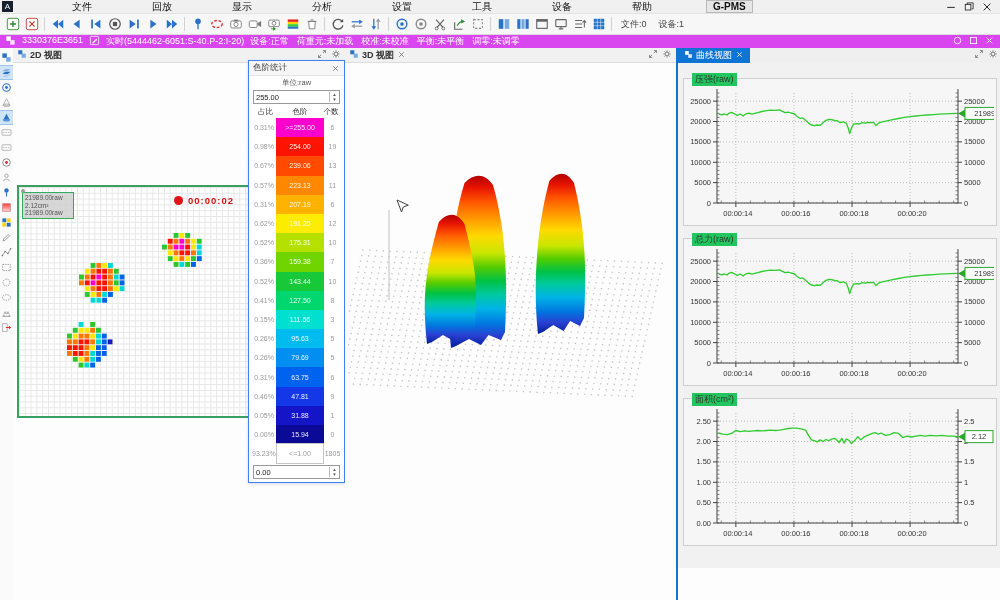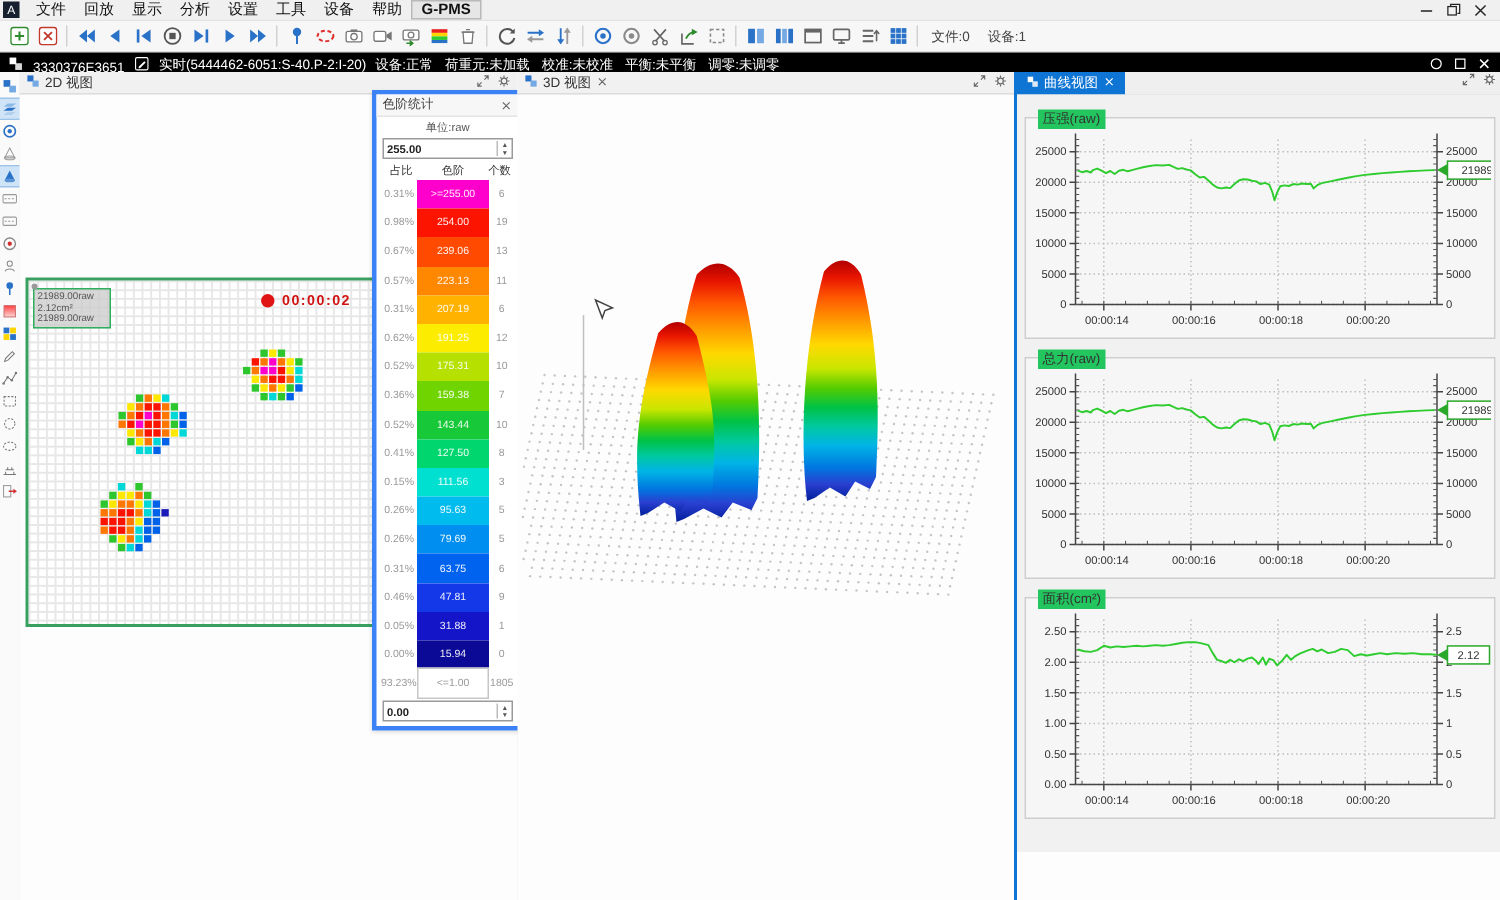--- a/index.html
+++ b/index.html
@@ -1,55 +1,55 @@
 <!DOCTYPE html>
 <html><head>
 <meta charset="utf-8">
 <style>
   html,body{margin:0;padding:0;background:#d8d8d8;}
   #app{position:relative;width:1000px;height:600px;background:#fff;overflow:hidden;
        font-family:"Liberation Sans","DejaVu Sans",sans-serif;font-size:10px;color:#222;}
   
   .menubar{height:13px;background:#f0f0f0;display:flex;align-items:center;padding:0 2px;gap:2px;}
   .logo{width:11px;height:11px;background:#16202f;color:#fff;font-size:8px;display:flex;align-items:center;justify-content:center;margin-right:3px;}
-  .menu-item{padding:0 6px;font-size:10px;line-height:13px;color:#111;cursor:default;}
+  .menu-item{padding:0 6px;font-size:10px;line-height:13px;color:#111;cursor:default;margin-left:48px;}
   .menu-item.em{font-weight:bold;background:#e6e6e6;border:1px solid #b9b9b9;line-height:11px;text-align:right;}
   .win-ctrls{margin-left:auto;display:flex;gap:4px;padding-right:4px;}
   .win-btn{width:14px;height:12px;display:flex;align-items:center;justify-content:center;}
   .toolbar{height:20px;background:#f7f7f7;border-top:1px solid #e3e3e3;border-bottom:1px solid #dcdcdc;display:flex;align-items:center;padding:0 3px;}
   .tb-btn{width:19px;height:18px;display:flex;align-items:center;justify-content:center;border-radius:2px;}
   .tb-sep{width:1px;height:14px;background:#d2d2d2;margin:0 3px;}
   .tb-text{font-size:9px;color:#444;margin:0 6px;}
-  .statusbar{height:15px;background:#000000;color:#fff;display:flex;align-items:flex-end;padding:0 5px;font-size:9px;gap:6px;white-space:nowrap;}
+  .statusbar{height:15px;background:#d946ef;color:#fff;display:flex;align-items:flex-start;padding:0 5px;font-size:9px;gap:6px;white-space:nowrap;}
   .sb-right{margin-left:auto;display:flex;gap:5px;align-items:center;}
   
   .main{position:absolute;top:48px;left:0;right:0;bottom:0;background:#fff;}
   .rail{position:absolute;left:0;top:0;width:13px;bottom:0;background:#fafafa;border-right:1px solid #e2e2e2;display:flex;flex-direction:column;align-items:center;padding-top:3px;gap:2px;}
   .rail-item{width:13px;height:13px;display:flex;align-items:center;justify-content:center;}
   .rail-item.sel{background:#cfe4f7;outline:1px solid #9cc4e8;}
   .panel{position:absolute;top:0;bottom:0;background:#fdfdfd;}
-  .panel-hd{height:14px;background:#f1f1f1;border-bottom:1px solid #ddd;display:flex;align-items:center;gap:3px;padding:0 4px;font-size:9px;color:#333;}
+  .panel-hd{height:14px;background:#f1f1f1;border-bottom:1px solid #ddd;display:flex;align-items:center;gap:3px;padding:0 4px;font-size:9px;color:#333;font-weight:bold;}
   .hd-right{margin-left:auto;display:flex;gap:4px;align-items:center;}
   
   #panel2d{left:13px;width:332px;border-right:1px solid #e0e0e0;}
   .grid2d{position:absolute;left:4px;top:137px;width:229px;height:229px;border:2px solid #3aa060;background:#fff;
     background-image:linear-gradient(#e7e7e7 1px,transparent 1px),linear-gradient(90deg,#e7e7e7 1px,transparent 1px);
     background-size:5.8px 5.8px;}
   .infobox{position:absolute;left:3px;top:5px;width:46px;border:1px solid #2fae5f;background:rgba(205,205,205,.8);
     font-size:6.5px;line-height:7.5px;color:#555;padding:1px 2px;}
   .pin-dot{position:absolute;left:-2px;top:-4px;width:4px;height:4px;border-radius:50%;background:#9a9a9a;}
   .rec{position:absolute;right:14px;top:8px;display:flex;align-items:center;gap:5px;padding-left:29px;}
   .rec-dot{width:9px;height:9px;border-radius:50%;background:#e01414;}
   .rec-time{color:#d01212;font-weight:bold;font-size:9.5px;letter-spacing:1px;}
   
-  .colorstats{position:absolute;left:235px;top:12px;width:95px;background:#fff;border:3px solid #3b82f6;box-shadow:0 1px 3px rgba(0,0,0,.15);}
+  .colorstats{position:absolute;left:235px;top:12px;width:95px;background:#fff;border:1px solid #3b82f6;box-shadow:0 1px 3px rgba(0,0,0,.15);}
   .cs-hd{height:14px;display:flex;align-items:center;padding:0 4px;font-size:8.5px;color:#444;background:#f7f7f7;border-bottom:1px solid #e4e4e4;}
   .cs-unit{text-align:center;font-size:7.5px;color:#555;padding:2px 0 1px;}
   .spin{margin:1px 4px;height:12px;border:1px solid #9a9a9a;background:#fff;display:flex;align-items:center;font-size:7.5px;color:#222;}
-  .spin .val{flex:1;padding-left:2px;font-weight:bold;}
+  .spin .val{flex:1;padding-left:2px;}
   .spin .arrows{width:9px;border-left:1px solid #bbb;display:flex;flex-direction:column;align-items:center;font-size:4.5px;color:#555;line-height:5px;}
   .cs-cols{display:grid;grid-template-columns:27px 1fr 20px;font-size:7.5px;color:#333;padding:2px 3px 1px;}
   .cs-cols span{text-align:center;}
   .cs-rows{padding:0 3px;}
   .cs-row{display:grid;grid-template-columns:24px 1fr 17px;align-items:center;height:19.2px;}
   .cs-pct{font-size:7px;color:#9a9a9a;text-align:right;padding-right:2px;}
   .cs-cell{height:100%;display:flex;align-items:center;justify-content:center;font-size:7px;color:rgba(255,255,255,.92);}
   .cs-cnt{font-size:7px;color:#9a9a9a;text-align:center;}
   
   #panel3d{left:345px;width:331px;border-right:1px solid #e0e0e0;}

